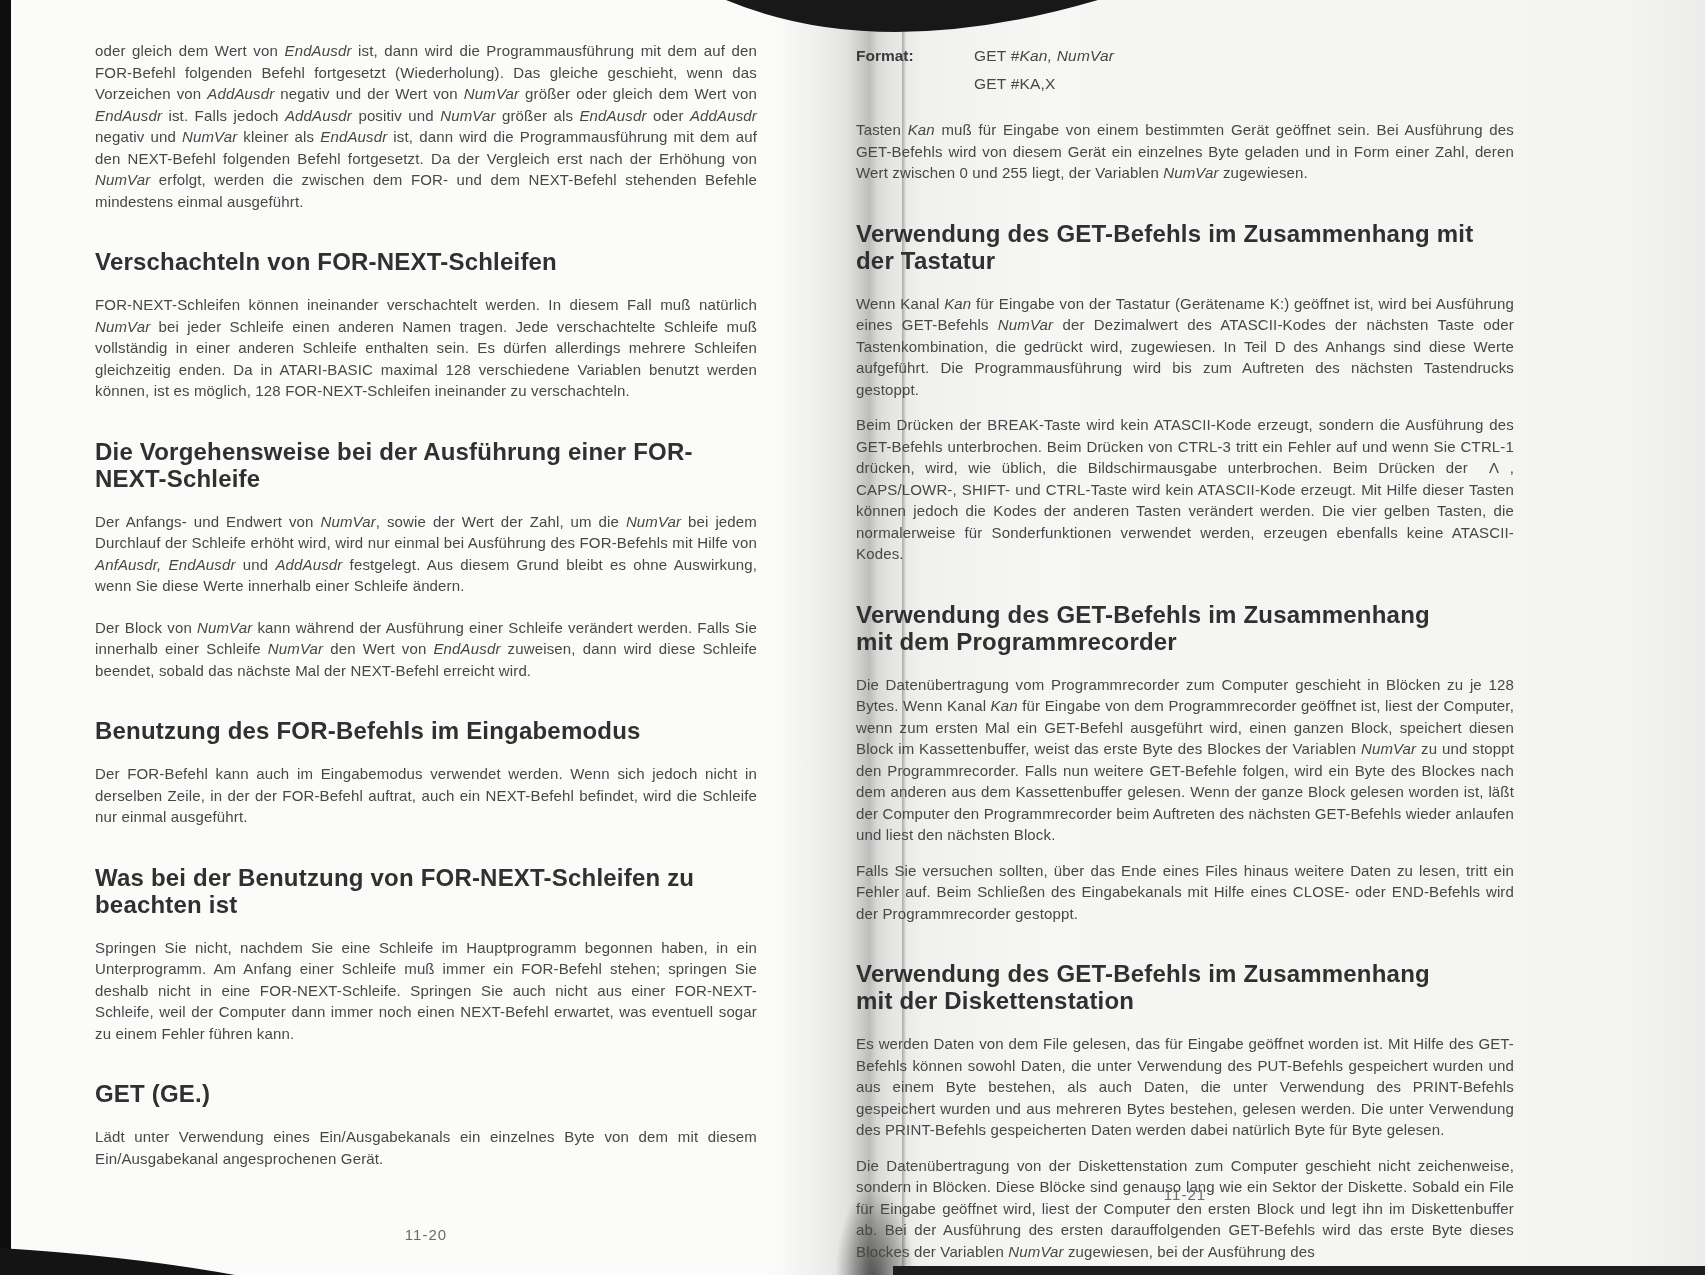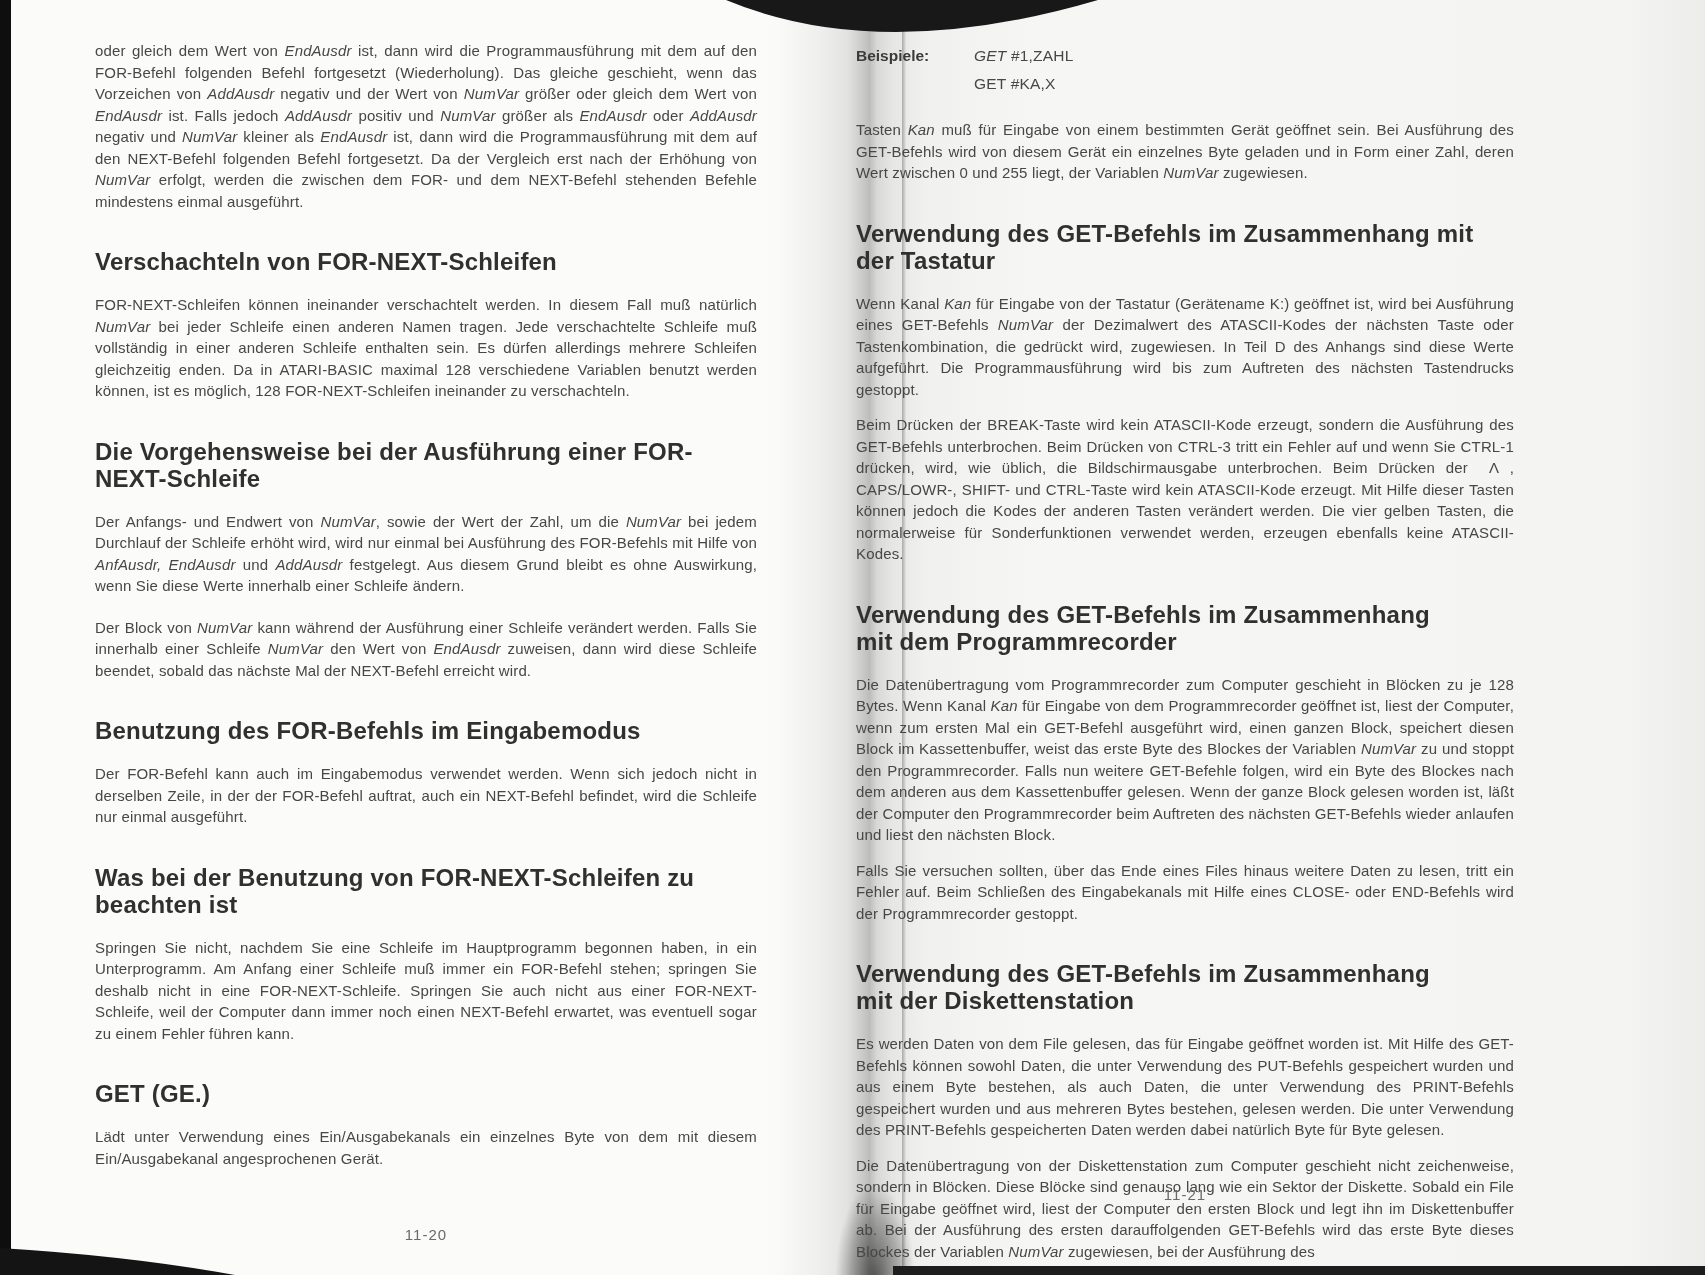--- a/index.html
+++ b/index.html
@@ -83,22 +83,22 @@
     <h2 class="sect">Was bei der Benutzung von FOR-NEXT-Schleifen zu beachten ist</h2>
     <p class="body"><span>Springen Sie nicht, nachdem Sie eine Schleife im Hauptprogramm begonnen haben, in ein Unterprogramm. Am Anfang einer Schleife muß immer ein FOR-Befehl stehen; springen Sie deshalb nicht in eine FOR-NEXT-Schleife. Springen Sie auch nicht aus einer FOR-NEXT-Schleife, weil der Computer dann immer noch einen NEXT-Befehl erwartet, was eventuell sogar zu einem Fehler führen kann.</span></p>
     <h2 class="sect">GET (GE.)</h2>
     <p class="body"><span>Lädt unter Verwendung eines Ein/Ausgabekanals ein einzelnes Byte von dem mit diesem Ein/Ausgabekanal angesprochenen Gerät.</span></p>
   </div>
   <div class="pageno pageno-left">11-20</div>
 
   <div class="page page-right">
     <div class="format-block">
       <div class="fb-row">
-        <span class="fb-label">Beispiele:</span>
-        <span class="fb-value"><span class="it">GET</span><span> #1,ZAHL</span></span>
+        <span class="fb-label">Format:</span>
+        <span class="fb-value"><span>GET #</span><span class="it">Kan, NumVar</span></span>
       </div>
       <div class="fb-row">
         <span class="fb-label"></span>
         <span class="fb-value"><span>GET #KA,X</span></span>
       </div>
     </div>
     <p class="body"><span>Tasten </span><span class="it">Kan</span><span> muß für Eingabe von einem bestimmten Gerät geöffnet sein. Bei Ausführung des GET-Befehls wird von diesem Gerät ein einzelnes Byte geladen und in Form einer Zahl, deren Wert zwischen 0 und 255 liegt, der Variablen </span><span class="it">NumVar</span><span> zugewiesen.</span></p>
     <h2 class="sect">Verwendung des GET-Befehls im Zusammenhang mit der Tastatur</h2>
     <p class="body"><span>Wenn Kanal </span><span class="it">Kan</span><span> für Eingabe von der Tastatur (Gerätename K:) geöffnet ist, wird bei Ausführung eines GET-Befehls </span><span class="it">NumVar</span><span> der Dezimalwert des ATASCII-Kodes der nächsten Taste oder Tastenkombination, die gedrückt wird, zugewiesen. In Teil D des Anhangs sind diese Werte aufgeführt. Die Programmausführung wird bis zum Auftreten des nächsten Tastendrucks gestoppt.</span></p>
     <p class="body cont"><span>Beim Drücken der BREAK-Taste wird kein ATASCII-Kode erzeugt, sondern die Ausführung des GET-Befehls unterbrochen. Beim Drücken von CTRL-3 tritt ein Fehler auf und wenn Sie CTRL-1 drücken, wird, wie üblich, die Bildschirmausgabe unterbrochen. Beim Drücken der &nbsp;Λ&nbsp;, CAPS/LOWR-, SHIFT- und CTRL-Taste wird kein ATASCII-Kode erzeugt. Mit Hilfe dieser Tasten können jedoch die Kodes der anderen Tasten verändert werden. Die vier gelben Tasten, die normalerweise für Sonderfunktionen verwendet werden, erzeugen ebenfalls keine ATASCII-Kodes.</span></p>

